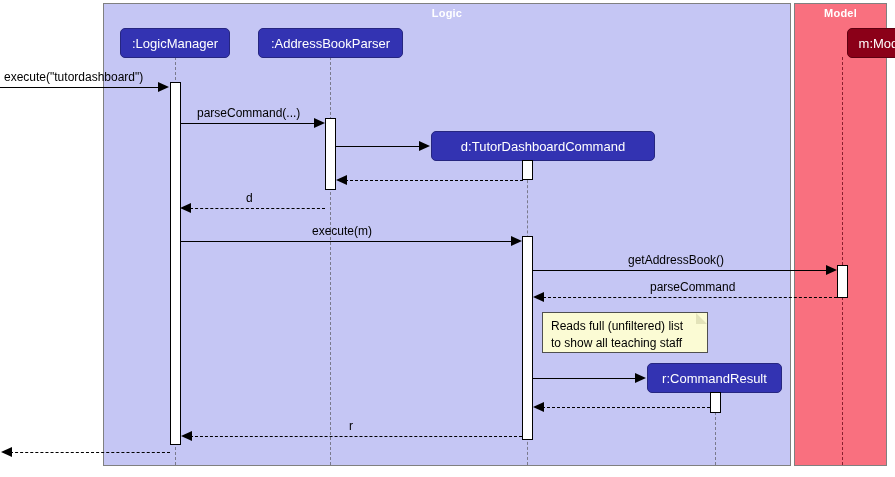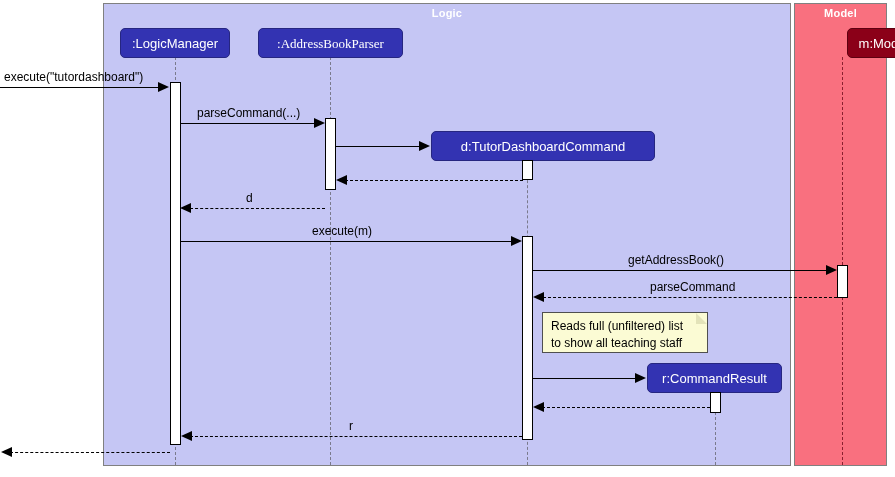--- a/index.html
+++ b/index.html
@@ -145,21 +145,21 @@
     <span class="frame-label frame-label-model">Model</span>
   </div>
 
   <div class="lifeline" style="left:175px; top:57px; height:408px;"></div>
   <div class="lifeline" style="left:330px; top:57px; height:408px;"></div>
   <div class="lifeline" style="left:527px; top:160px; height:305px;"></div>
   <div class="lifeline" style="left:715px; top:392px; height:73px;"></div>
   <div class="lifeline lifeline-model" style="left:842px; top:57px; height:408px;"></div>
 
   <div class="participant" style="left:120px; top:28px; width:110px;">:LogicManager</div>
-  <div class="participant" style="left:258px; top:28px; width:145px;font-family:Liberation Serif, serif;">:AddressBookParser</div>
+  <div class="participant" style="left:258px; top:28px; width:145px;">:AddressBookParser</div>
   <div class="participant" style="left:431px; top:131px; width:224px;">d:TutorDashboardCommand</div>
   <div class="participant" style="left:647px; top:363px; width:135px;">r:CommandResult</div>
   <div class="participant model" style="left:806px; top:28px; width:73px;margin-left:41px;">m:Model</div>
 
   <div class="activation" style="left:170px; top:82px; height:363px;"></div>
   <div class="activation" style="left:325px; top:118px; height:72px;"></div>
   <div class="activation" style="left:522px; top:160px; height:20px;"></div>
   <div class="activation" style="left:522px; top:236px; height:204px;"></div>
   <div class="activation" style="left:710px; top:392px; height:21px;"></div>
   <div class="activation" style="left:837px; top:265px; height:33px;"></div>

